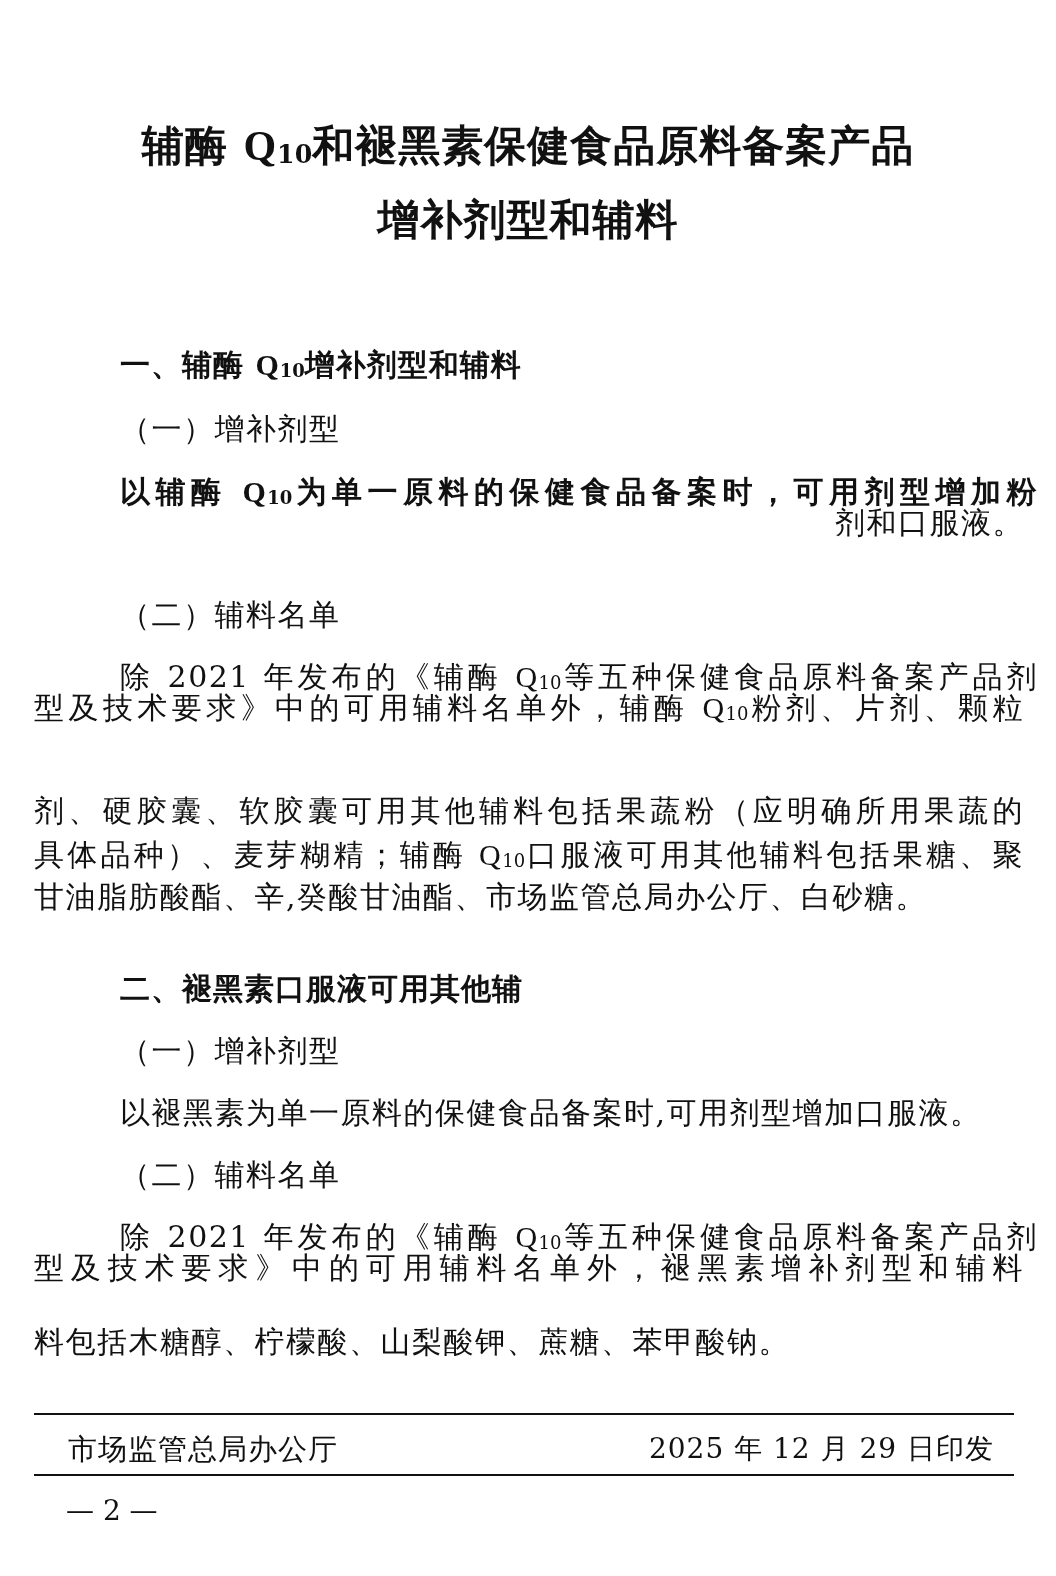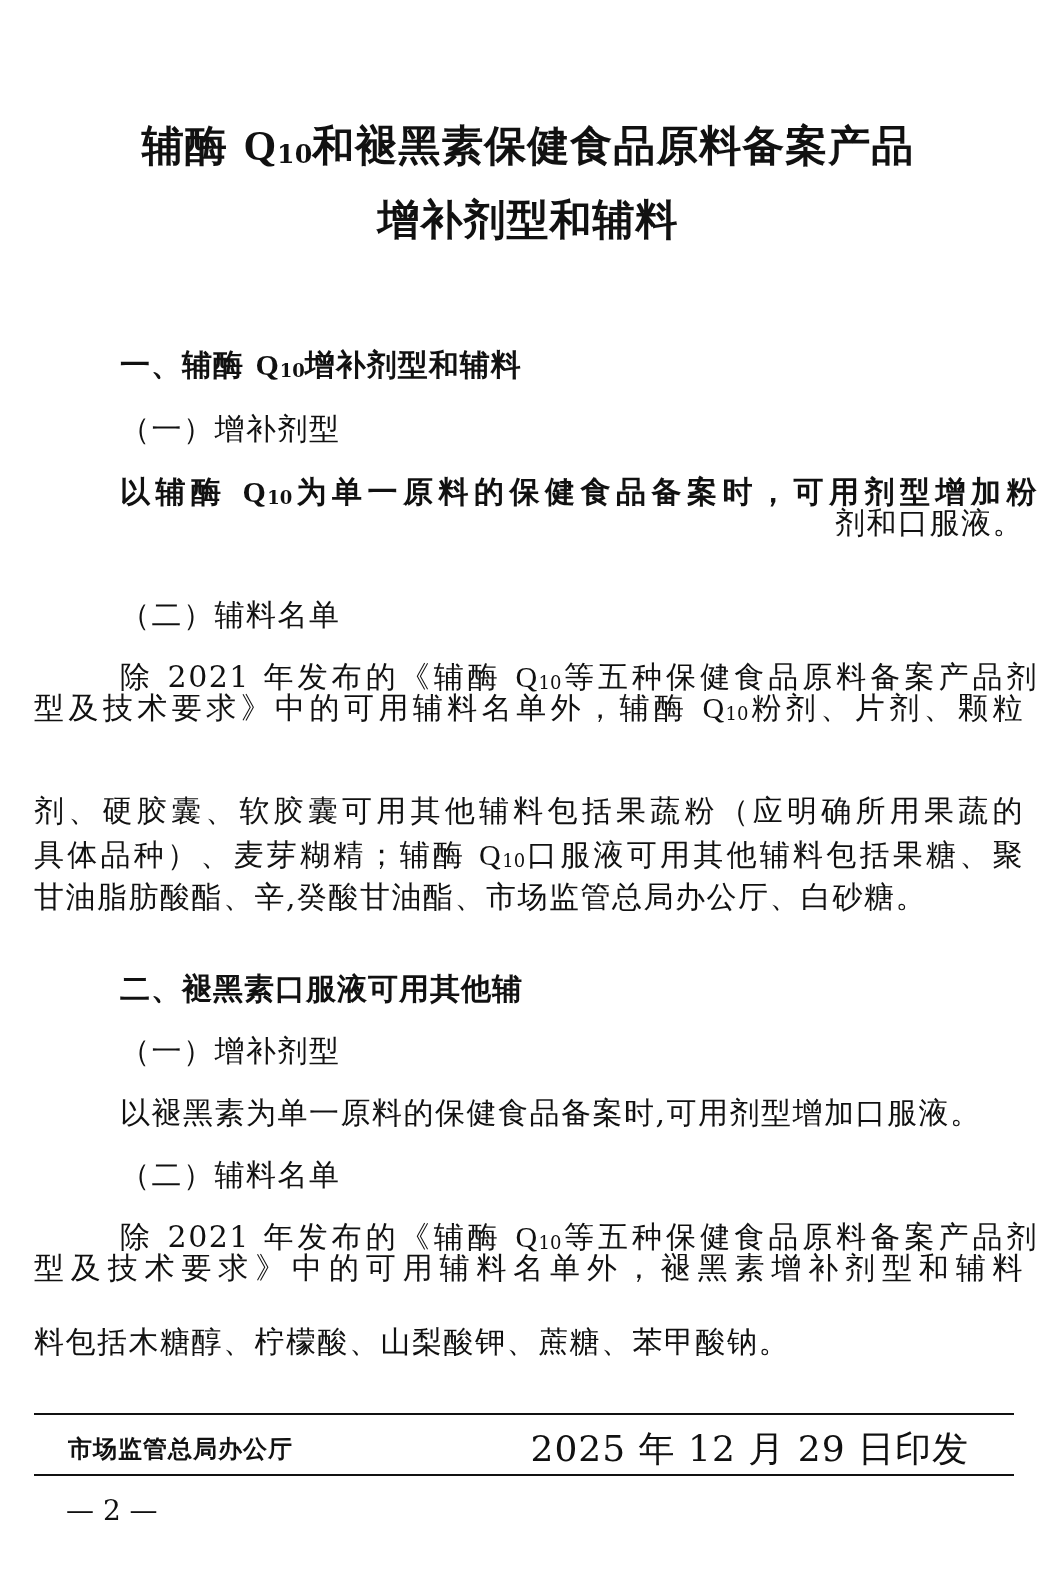--- a/index.html
+++ b/index.html
@@ -7,22 +7,22 @@
   .title { position: absolute; left: 0; width: 1056px; text-align: center; font-weight: bold; font-size: 42px; line-height: 47px; letter-spacing: 1px; }
   .t1 { top: 122px; }
   .t2 { top: 196px; }
   .line { position: absolute; left: 34px; width: 990px; font-size: 30px; line-height: 34px; white-space: nowrap; letter-spacing: 1.5px; }
   .ind { left: 120px; width: 918px; margin-top: 32px; }
   .h1 { font-weight: bold; letter-spacing: 1px; }
   .just { text-align: justify; text-align-last: justify; }
   .sub { font-size: 0.6em; vertical-align: -0.1em; letter-spacing: 0; }
   .q { font-family: "Liberation Serif", serif; }
   .rule { position: absolute; left: 34px; width: 980px; height: 0; border-top: 2px solid #111; }
-  .footer-left { position: absolute; left: 68px; top: 1432px; font-size: 24px; line-height: 34px; letter-spacing: 1px; font-weight: bold; }
-  .footer-right { position: absolute; right: 87px; top: 1432px; font-size: 36px; line-height: 34px; letter-spacing: 1px; margin-left: 30px; }
+  .footer-left { position: absolute; left: 68px; top: 1432px; font-size: 29px; line-height: 34px; letter-spacing: 1px; }
+  .footer-right { position: absolute; right: 62px; top: 1432px; font-size: 28px; line-height: 34px; letter-spacing: 1px; margin-left: 30px; }
   .pagenum { position: absolute; left: 66px; top: 1494px; font-size: 28px; line-height: 34px; }
 </style>
 </head>
 <body>
 
 <div>
 
   <div class="title t1"><span>辅酶 </span><span class="q">Q</span><span class="sub">10</span><span>和褪黑素保健食品原料备案产品</span></div>
   <div class="title t2">增补剂型和辅料</div>
 

